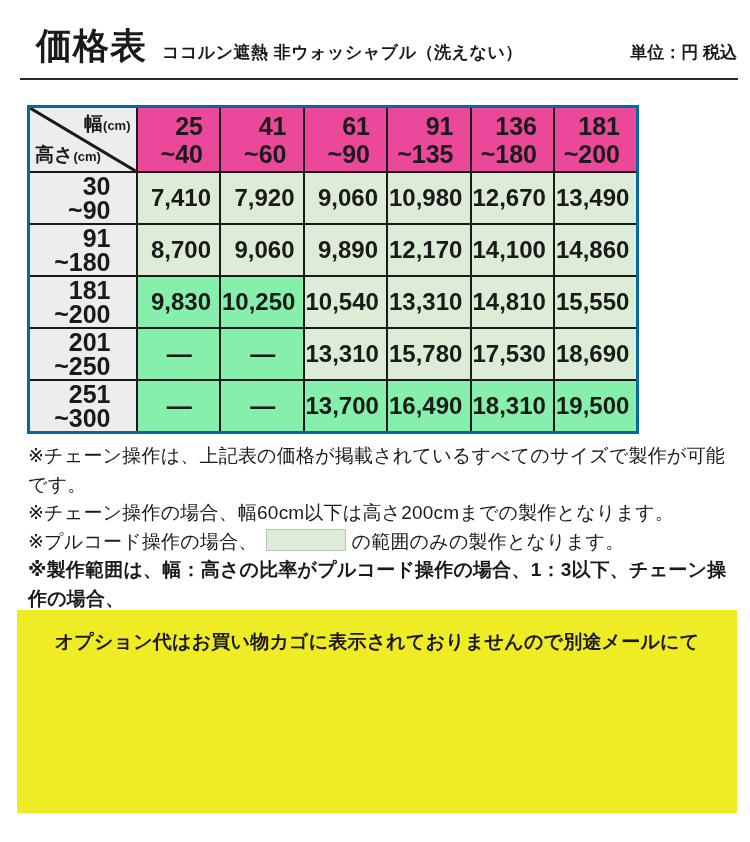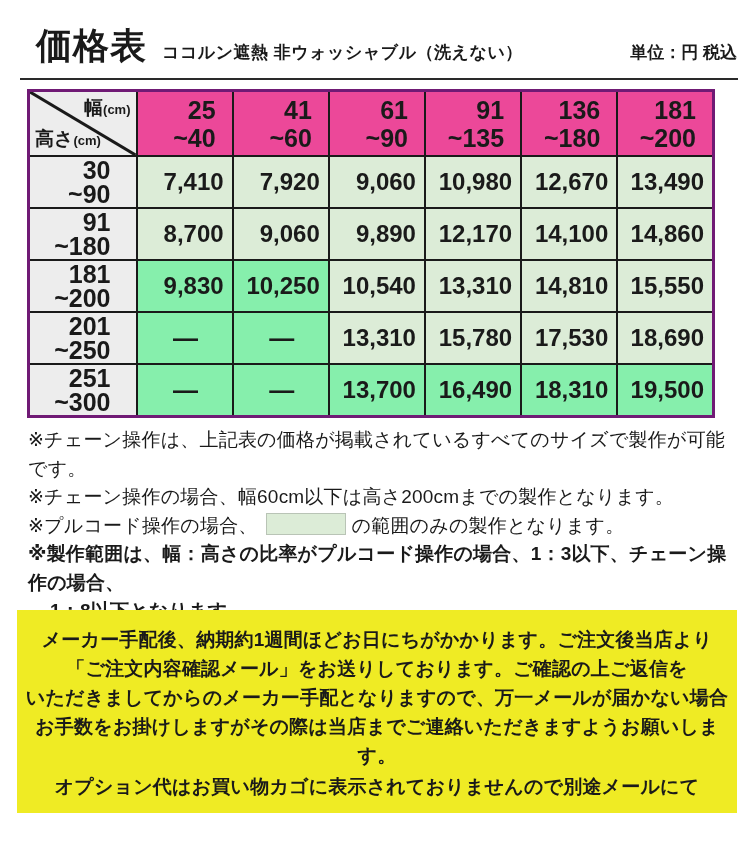--- a/index.html
+++ b/index.html
@@ -10,22 +10,22 @@
   }
   
   .hdr{display:flex;align-items:baseline;padding:22px 13px 0 36px;}
   .hdr .title{font-size:36px;font-weight:bold;letter-spacing:1px;}
   .hdr .subtitle{font-size:17px;font-weight:bold;margin-left:15px;letter-spacing:0.5px;}
   .hdr .unit{font-size:17px;font-weight:bold;margin-left:auto;white-space:nowrap;}
   .rule{border:none;border-top:2px solid #2a2a2a;margin:7px 0 0 20px;width:718px;}
 
   
   table.price-table{
-    border-collapse:collapse;table-layout:fixed;width:688px;
-    margin:9px 0 0 27px;border:3px solid #701a75;
+    border-collapse:collapse;table-layout:fixed;width:612px;
+    margin:25px 0 0 27px;border:3px solid #0369a1;
   }
   .price-table th,.price-table td{border:2px solid #1a1a1a;vertical-align:middle;}
   .price-table col.c-head{width:108px;}
   .colhead{
     background:#ec4899;font-size:25px;font-weight:bold;line-height:28px;
     text-align:right;padding-right:16px;height:61px;
   }
   .rowhead{
     background:#ededed;font-size:25px;font-weight:bold;line-height:24px;
     text-align:right;padding-right:25px;height:48px;
@@ -149,22 +149,16 @@
 
 <div class="notes">
   <div class="note">※チェーン操作は、上記表の価格が掲載されているすべてのサイズで製作が可能です。</div>
   <div class="note">※チェーン操作の場合、幅60cm以下は高さ200cmまでの製作となります。</div>
   <div class="note"><span>※プルコード操作の場合、</span><span class="swatch"></span><span>の範囲のみの製作となります。</span></div>
   <div class="note bold"><span>※製作範囲は、幅：高さの比率がプルコード操作の場合、1：3以下、チェーン操作の場合、</span><br><span class="indent">1：8以下となります。</span></div>
   <div class="note">※高さは巻き上げ操作の為、長めに裁断してあります。</div>
 </div>
 
 <div class="notice">
-  <p>
-    <span>メーカー手配後、納期約1週間ほどお日にちがかかります。ご注文後当店より</span><br>
-    <span>「ご注文内容確認メール」をお送りしております。ご確認の上ご返信を</span><br>
-    <span>いただきましてからのメーカー手配となりますので、万一メールが届かない場合</span><br>
-    <span>お手数をお掛けしますがその際は当店までご連絡いただきますようお願いします。</span>
-  </p>
   <p class="second">
     <span>オプション代はお買い物カゴに表示されておりませんので別途メールにて</span><br>
   </p>
 </div>
 
 </body></html>

